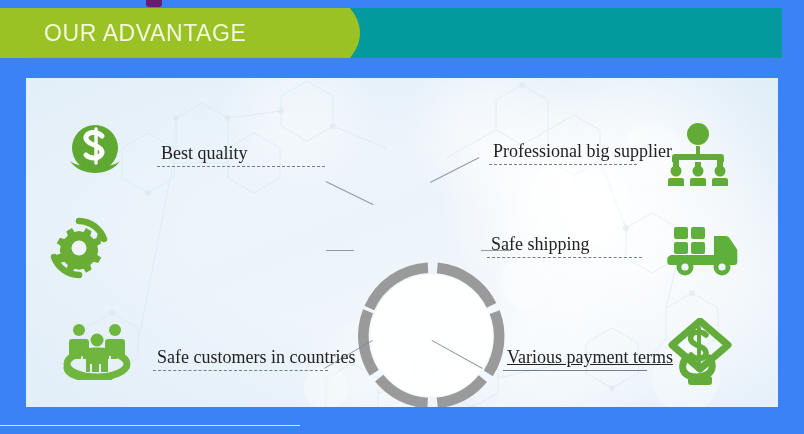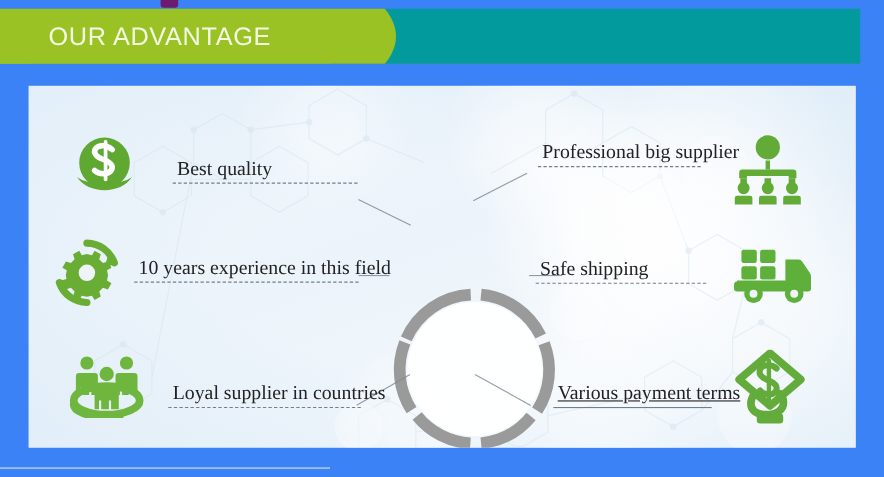--- a/index.html
+++ b/index.html
@@ -234,31 +234,27 @@
       <path d="M18,40 C14,45 13,52 18,56 c5,4 16,4 22,0 c6,-4 5,-12 1,-16" fill="none" stroke="#63ab3b" stroke-width="7" stroke-linecap="round"></path>
       <rect x="20" y="58" width="24" height="9" rx="3" fill="#63ab3b"></rect>
     </svg>
   </div>
 
   <div class="lbl" style="left:157px;top:143px;">
     <span class="txt">Best quality</span>
     <span class="rule" style="width:168px;"></span>
   </div>
 
-  <div class="lbl" style="left:122px;top:233px;">
-    <span class="txt">10 years experience in this field</span>
-    <span class="rule" style="width:204px;"></span>
-  </div>
 
   <div class="lbl" style="left:153px;top:347px;">
-    <span class="txt">Loyal supplier in countries</span>
+    <span class="txt">Safe customers in countries</span>
     <span class="rule" style="width:175px;"></span>
   </div>
 
-  <div class="lbl" style="left:489px;top:128px;text-align:right;">
+  <div class="lbl" style="left:489px;top:141px;text-align:right;">
     <span class="txt">Professional big supplier</span>
     <span class="rule" style="width:148px;"></span>
   </div>
 
   <div class="lbl" style="left:487px;top:234px;">
     <span class="txt" style="text-align:left;">Safe shipping</span>
     <span class="rule" style="width:155px;"></span>
   </div>
 
   <div class="lbl solid" style="left:503px;top:347px;text-decoration:underline;">

